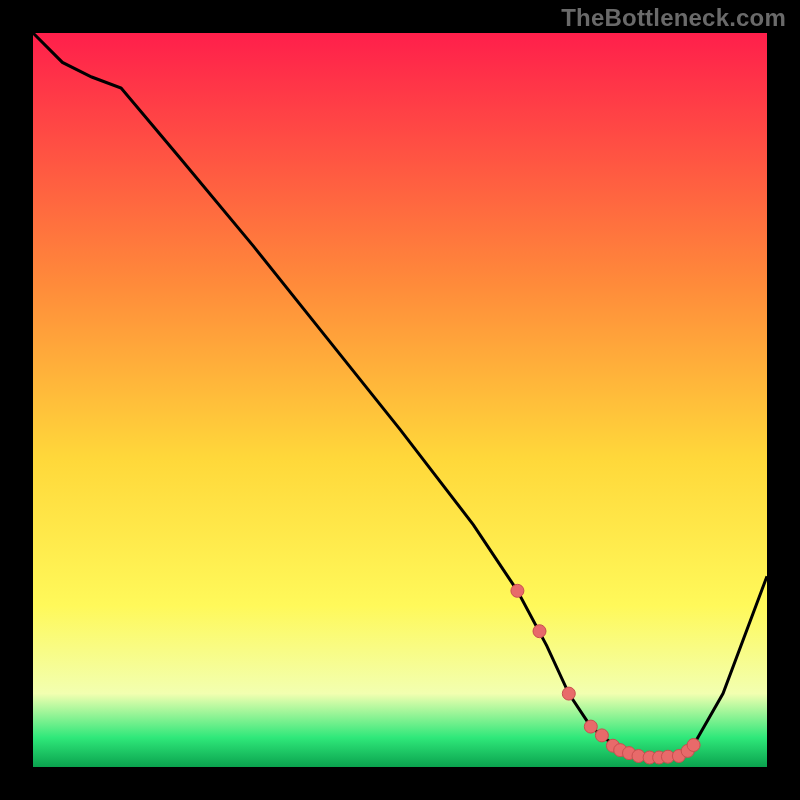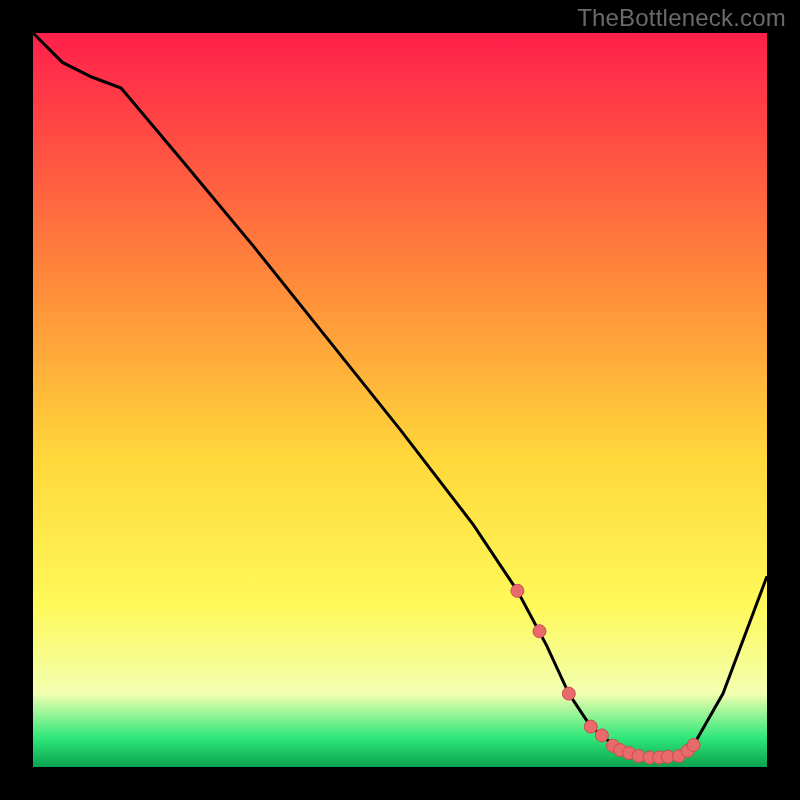--- a/index.html
+++ b/index.html
@@ -9,21 +9,21 @@
     left: 0; top: 0;
     width: 800px; height: 800px;
     background: #000;
   }
   .watermark {
     position: absolute;
     top: 4px;
     right: 14px;
     font-family: Arial, Helvetica, sans-serif;
     font-size: 24px;
-    font-weight: 400;
+    font-weight: 700;
     color: #6a6a6a;
     letter-spacing: 0.2px;
   }
   .plot {
     position: absolute;
     left: 33px;
     top: 33px;
     width: 734px;
     height: 734px;
     overflow: hidden;

